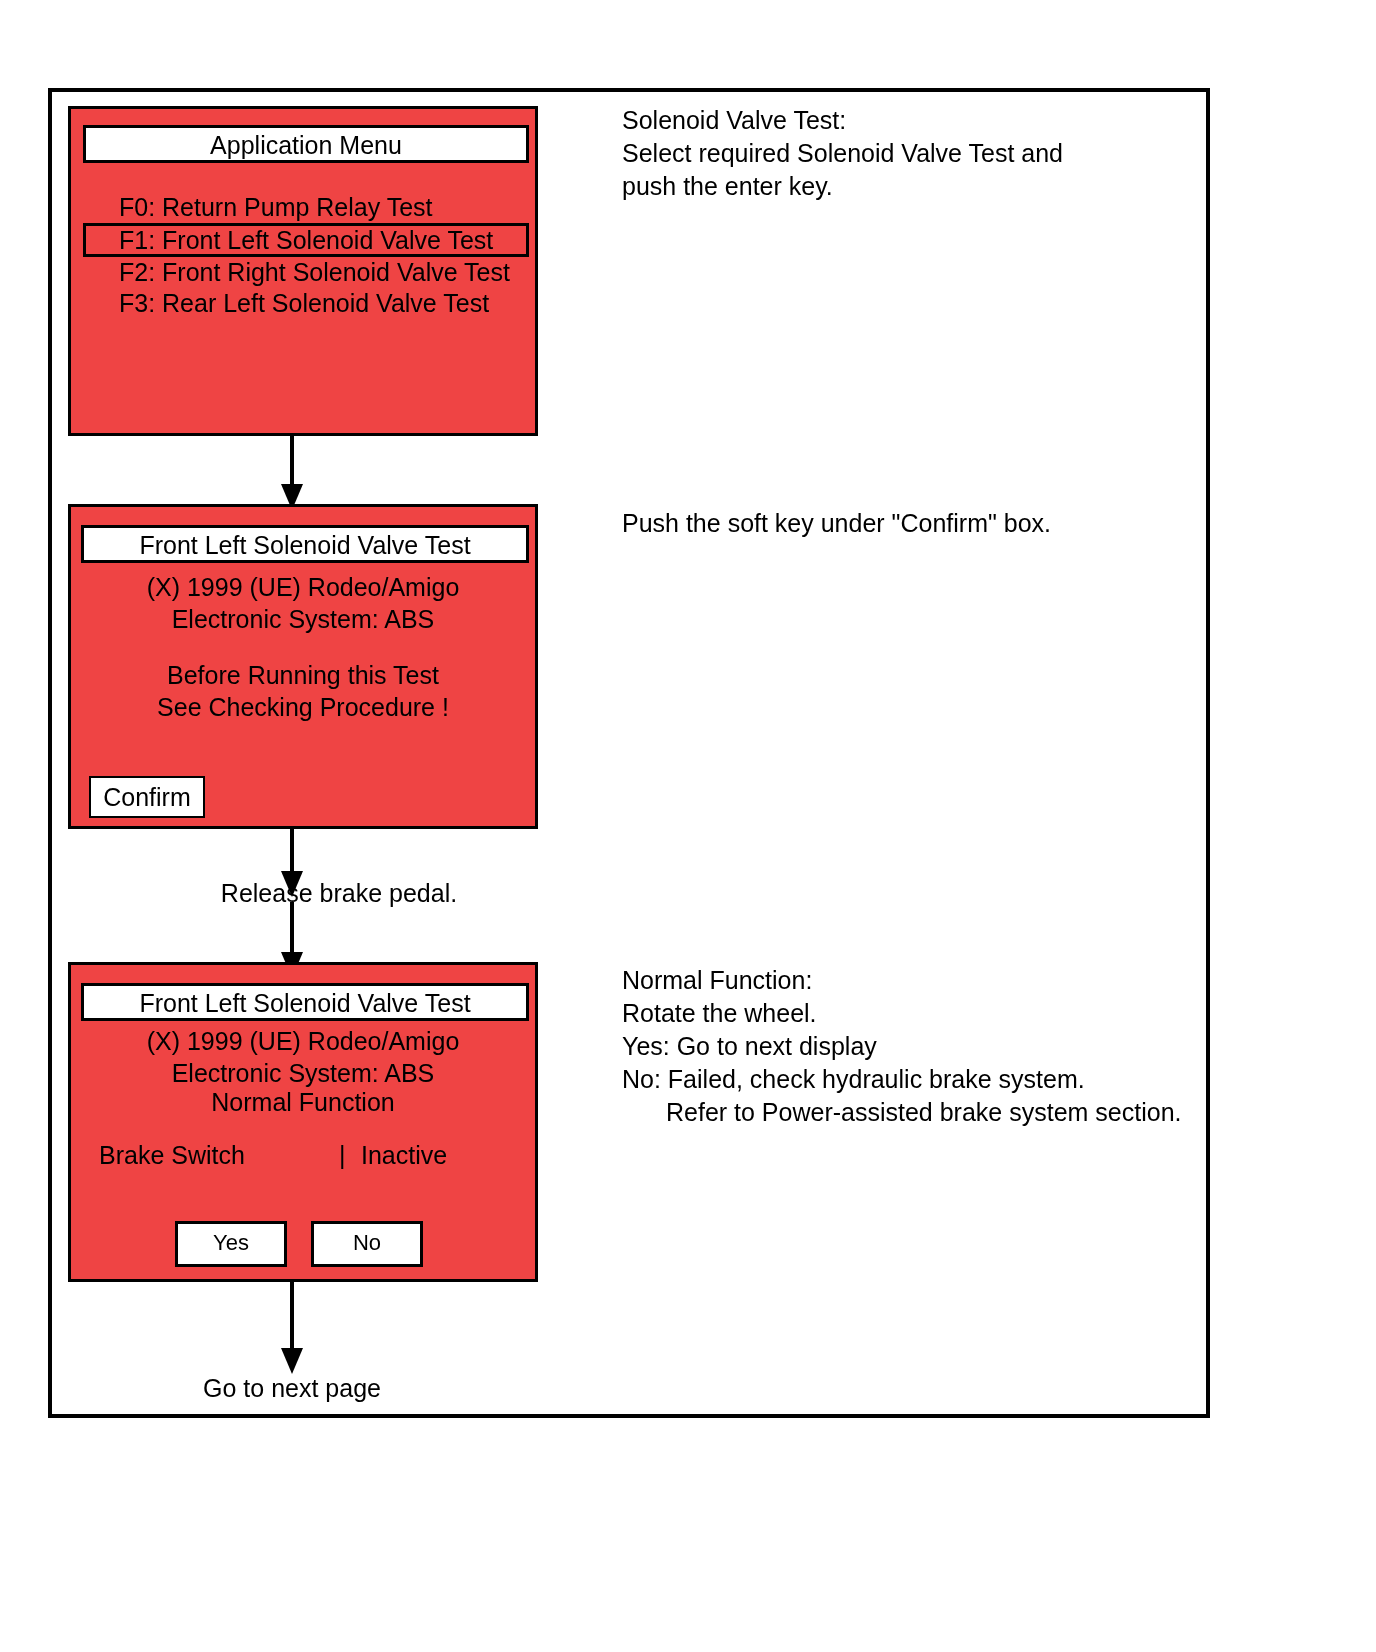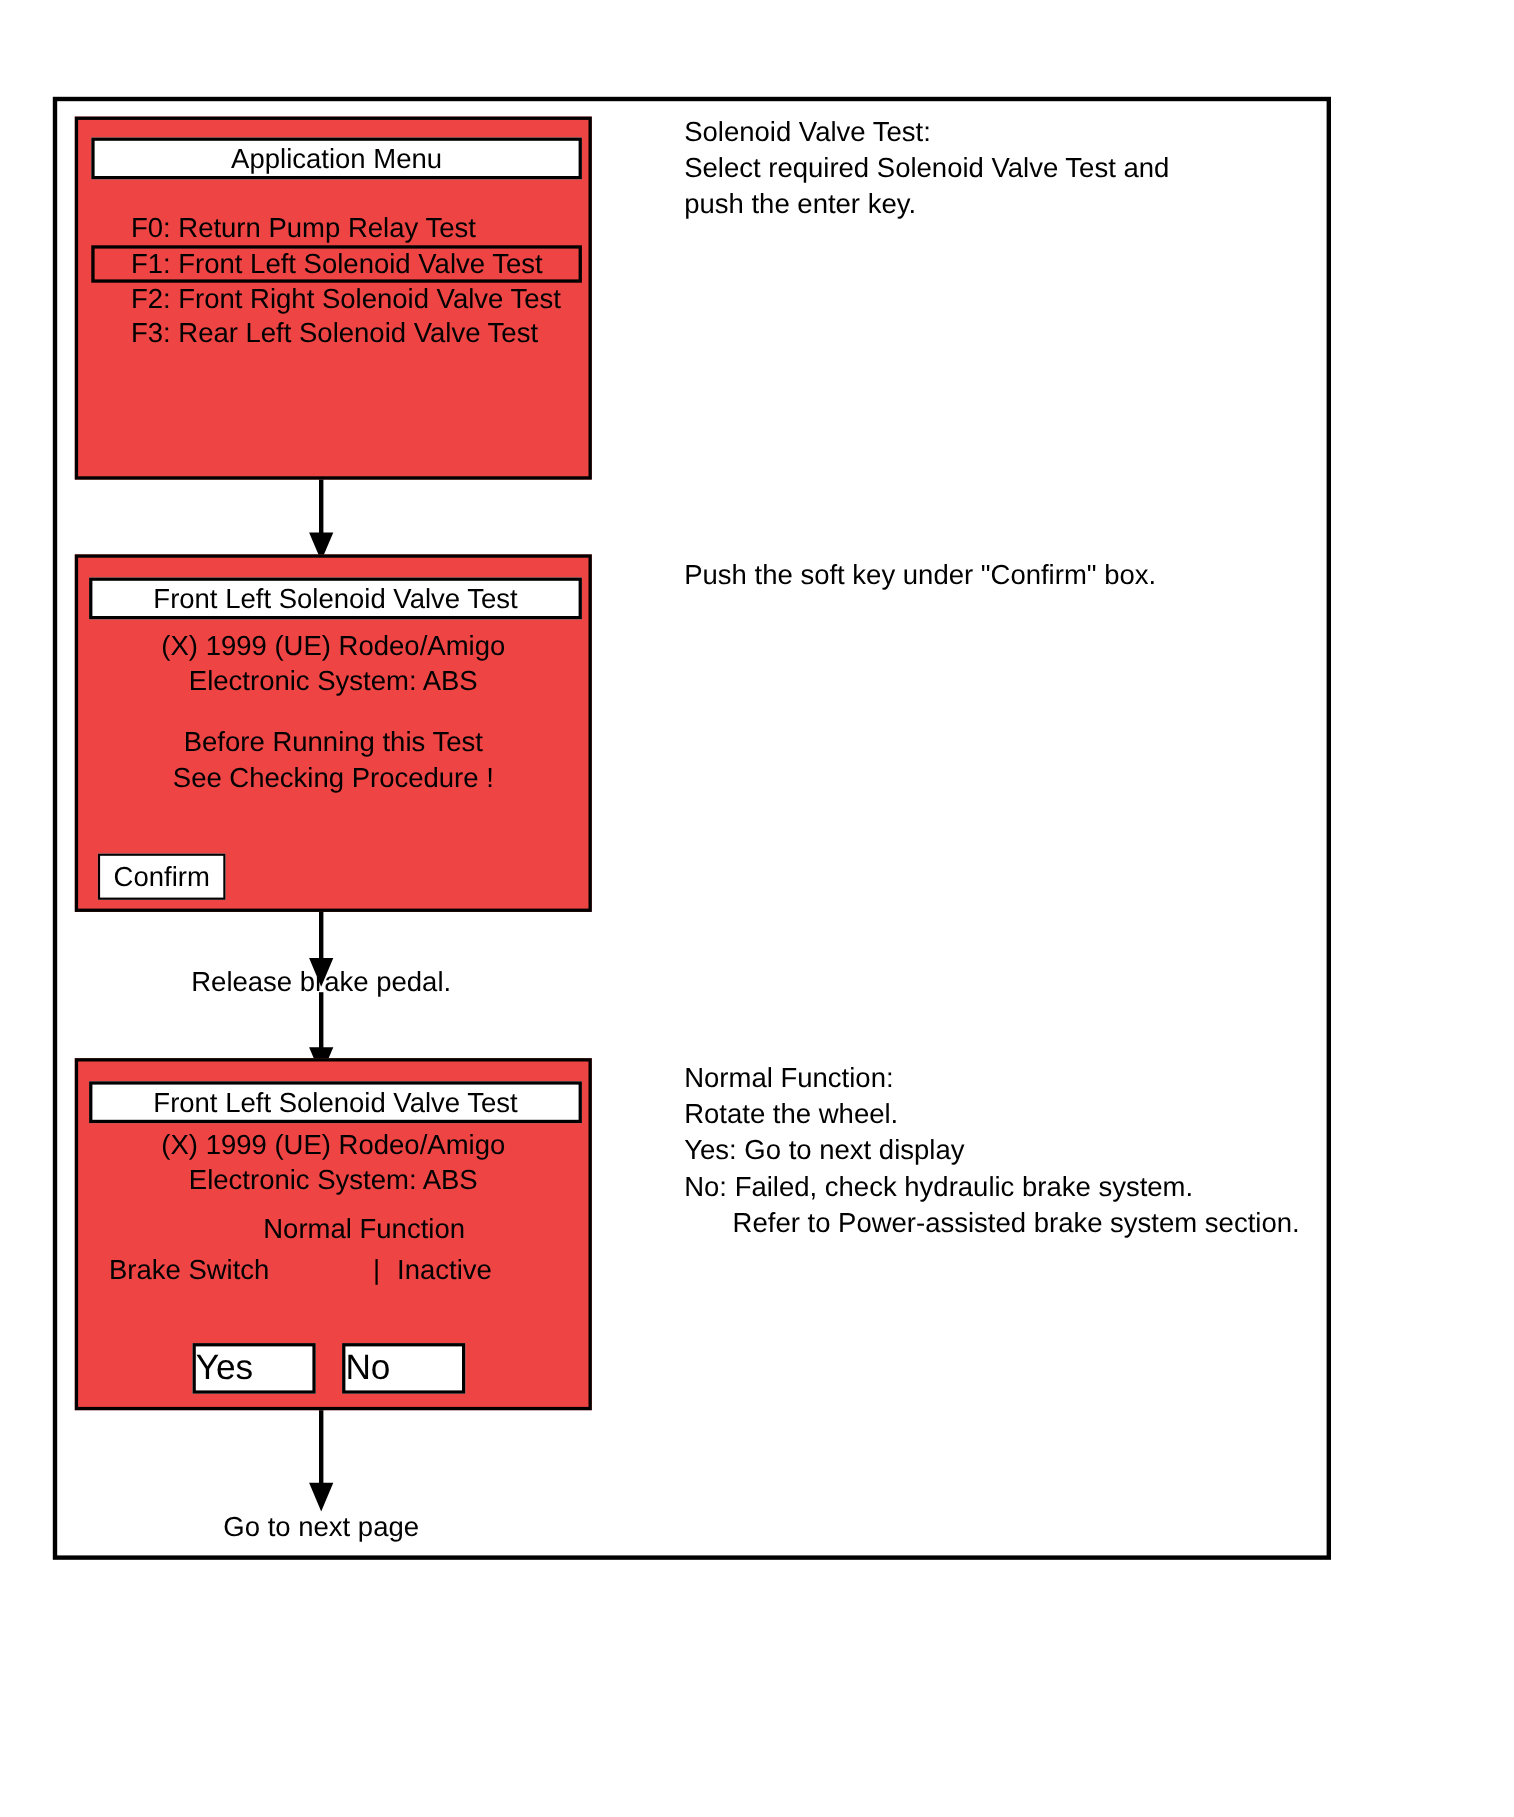--- a/index.html
+++ b/index.html
@@ -117,22 +117,22 @@
   }
   .kv-key { position: absolute; left: 28px; }
   .kv-sep { position: absolute; left: 268px; font-weight: 400; }
   .kv-val { position: absolute; left: 290px; }
 
   .answer-btn {
     position: absolute;
     border: 3px solid #000;
     box-sizing: border-box;
     background: #fff;
-    text-align: left;
-    font-size: 32px;
+    text-align: center;
+    font-size: 22px;
     line-height: 38px;
     white-space: nowrap;
   }
   #btn-yes { left: 104px; top: 256px; width: 112px; height: 46px; }
   #btn-no  { left: 240px; top: 256px; width: 112px; height: 46px; }
 
   
   .arrow {
     position: absolute;
     width: 0;
@@ -173,21 +173,21 @@
   #arrow-4 .head  { top: 66px; }
 
   
   .flow-caption {
     position: absolute;
     font-size: 25px;
     line-height: 32px;
     white-space: nowrap;
     text-align: center;
   }
-  #caption-release { left: 0px; top: 785px; width: 480px; }
+  #caption-release { left: 0px; top: 785px; width: 480px; padding-left: 47px; }
   #caption-next-page { left: 0px; top: 1280px; width: 480px; }
 
   
   .note {
     position: absolute;
     font-size: 25px;
     line-height: 33px;
     white-space: nowrap;
   }
   .note div { white-space: nowrap; }
@@ -240,21 +240,21 @@
   <div class="arrow" id="arrow-3">
     <div class="shaft"></div>
     <div class="head"></div>
   </div>
 
   <div class="screen" id="panel-normal">
     <div class="screen-title">Front Left Solenoid Valve Test</div>
 
     <div class="centered-line" style="top:60px;">(X) 1999  (UE) Rodeo/Amigo</div>
     <div class="centered-line" style="top:92px;">Electronic System: ABS</div>
-    <div class="centered-line" style="top:136px;margin-left:28px;">Normal Function</div>
+    <div class="centered-line" style="top:121px;">Normal Function</div>
 
     <div class="kv-row" style="top:174px;">
       <span class="kv-key">Brake Switch</span>
       <span class="kv-sep">|</span>
       <span class="kv-val">Inactive</span>
     </div>
 
 
     <div class="answer-btn" id="btn-yes">Yes</div>
     <div class="answer-btn" id="btn-no">No</div>

